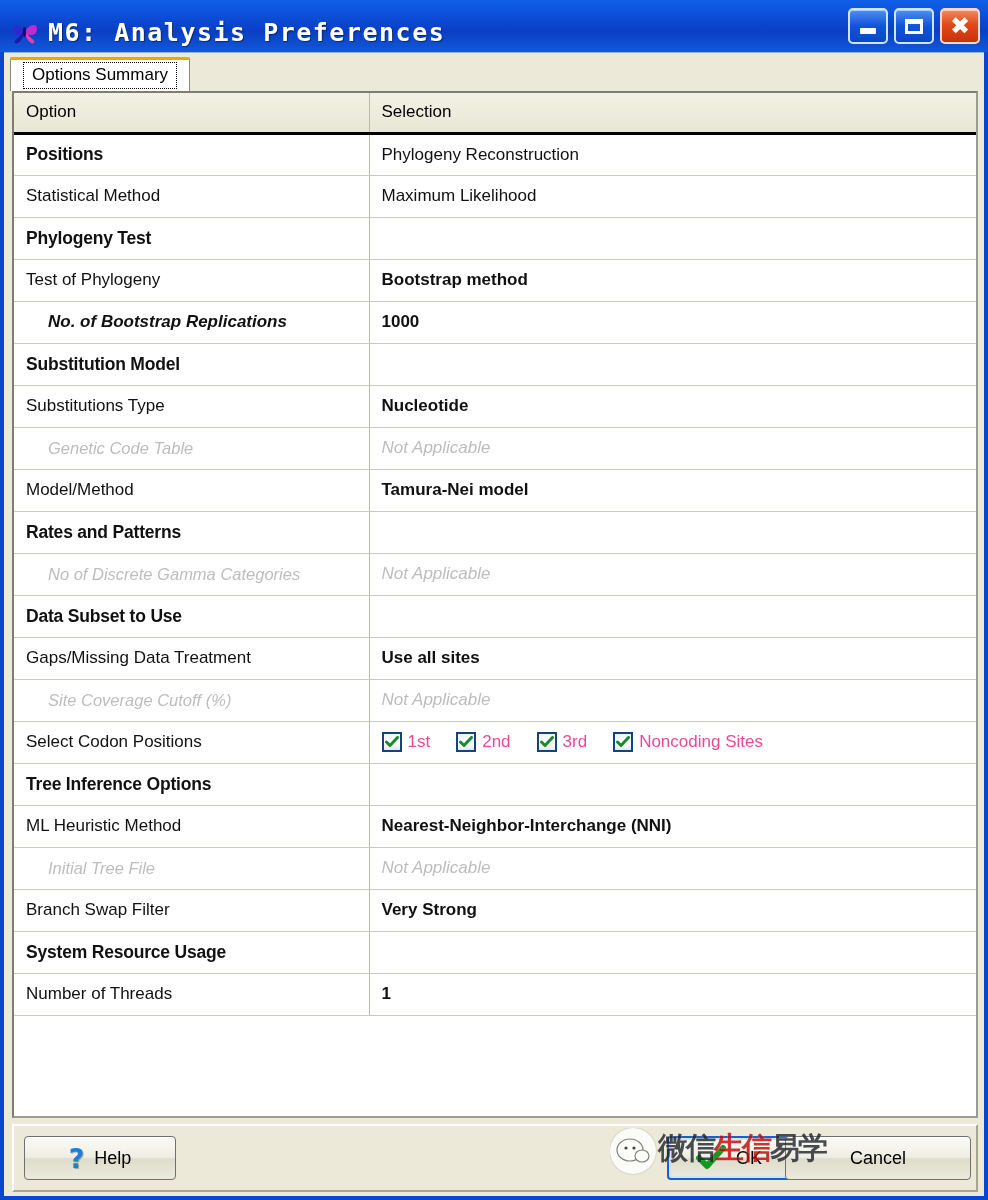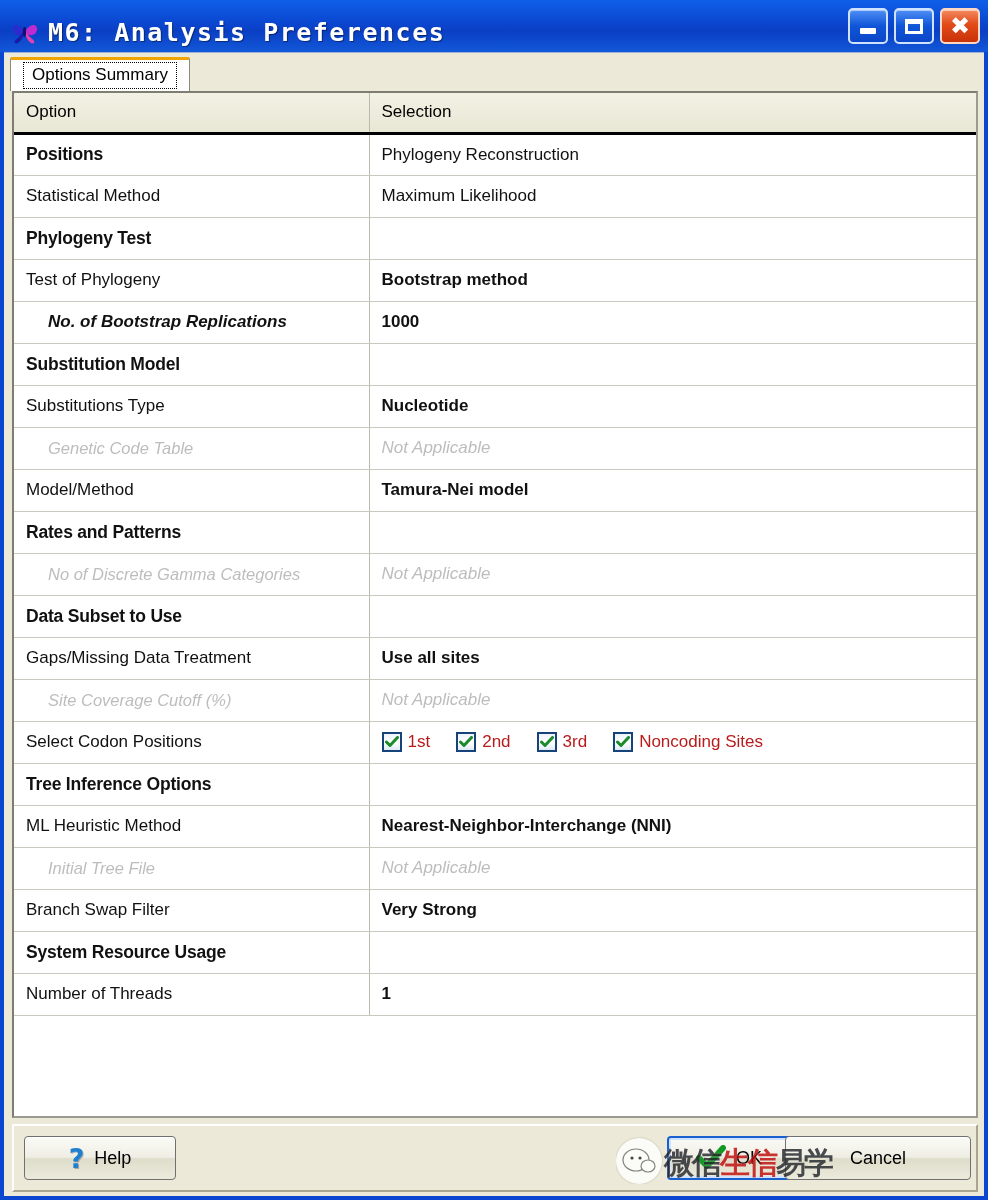--- a/index.html
+++ b/index.html
@@ -168,21 +168,21 @@
   .cbitem:last-child { margin-right: 0; }
   .cbox {
     width: 20px; height: 20px;
     border: 2px solid #16447a;
     background: linear-gradient(to bottom, #eef4fb 0%, #ffffff 55%, #dfeaf6 100%);
     display: inline-flex; align-items: center; justify-content: center;
     margin-right: 6px;
     flex: 0 0 auto;
   }
   .cbox svg { display:block; }
-  .cblabel { font-size: 17px; color: #b91c1c; }
+  .cblabel { font-size: 17px; color: #ec4899; }
 
   
   .buttonbar {
     flex: 0 0 auto;
     height: 68px;
     margin: 6px 6px 4px 8px;
     background: #ece9d8;
     border: 2px solid #ffffff;
     border-right-color: #a9a48f;
     border-bottom-color: #a9a48f;
@@ -211,25 +211,25 @@
   .qmark {
     font-size: 27px; font-weight: bold; color: #1f7fd0;
     font-family: "DejaVu Sans", sans-serif; line-height: 1;
     text-shadow: 1px 1px 0 rgba(0,0,0,0.25);
   }
   .checkmark-ok { width: 30px; height: 26px; }
 
   
   .watermark {
     position: absolute;
-    right: 10px; bottom: 6px;
+    right: 16px; bottom: 6px;
     width: 350px; height: 56px;
     pointer-events: none;
     opacity: 0.82;
-    display: flex; align-items: flex-end;
+    display: flex; align-items: flex-start;
     overflow: hidden;
   }
   .wm-logo {
     width: 46px; height: 46px; border-radius: 50%;
     background: #ffffff;
     display: flex; align-items: center; justify-content: center;
     flex: 0 0 auto; margin-right: 2px;
     box-shadow: 0 0 2px rgba(0,0,0,0.3);
   }
   .wm-text {

